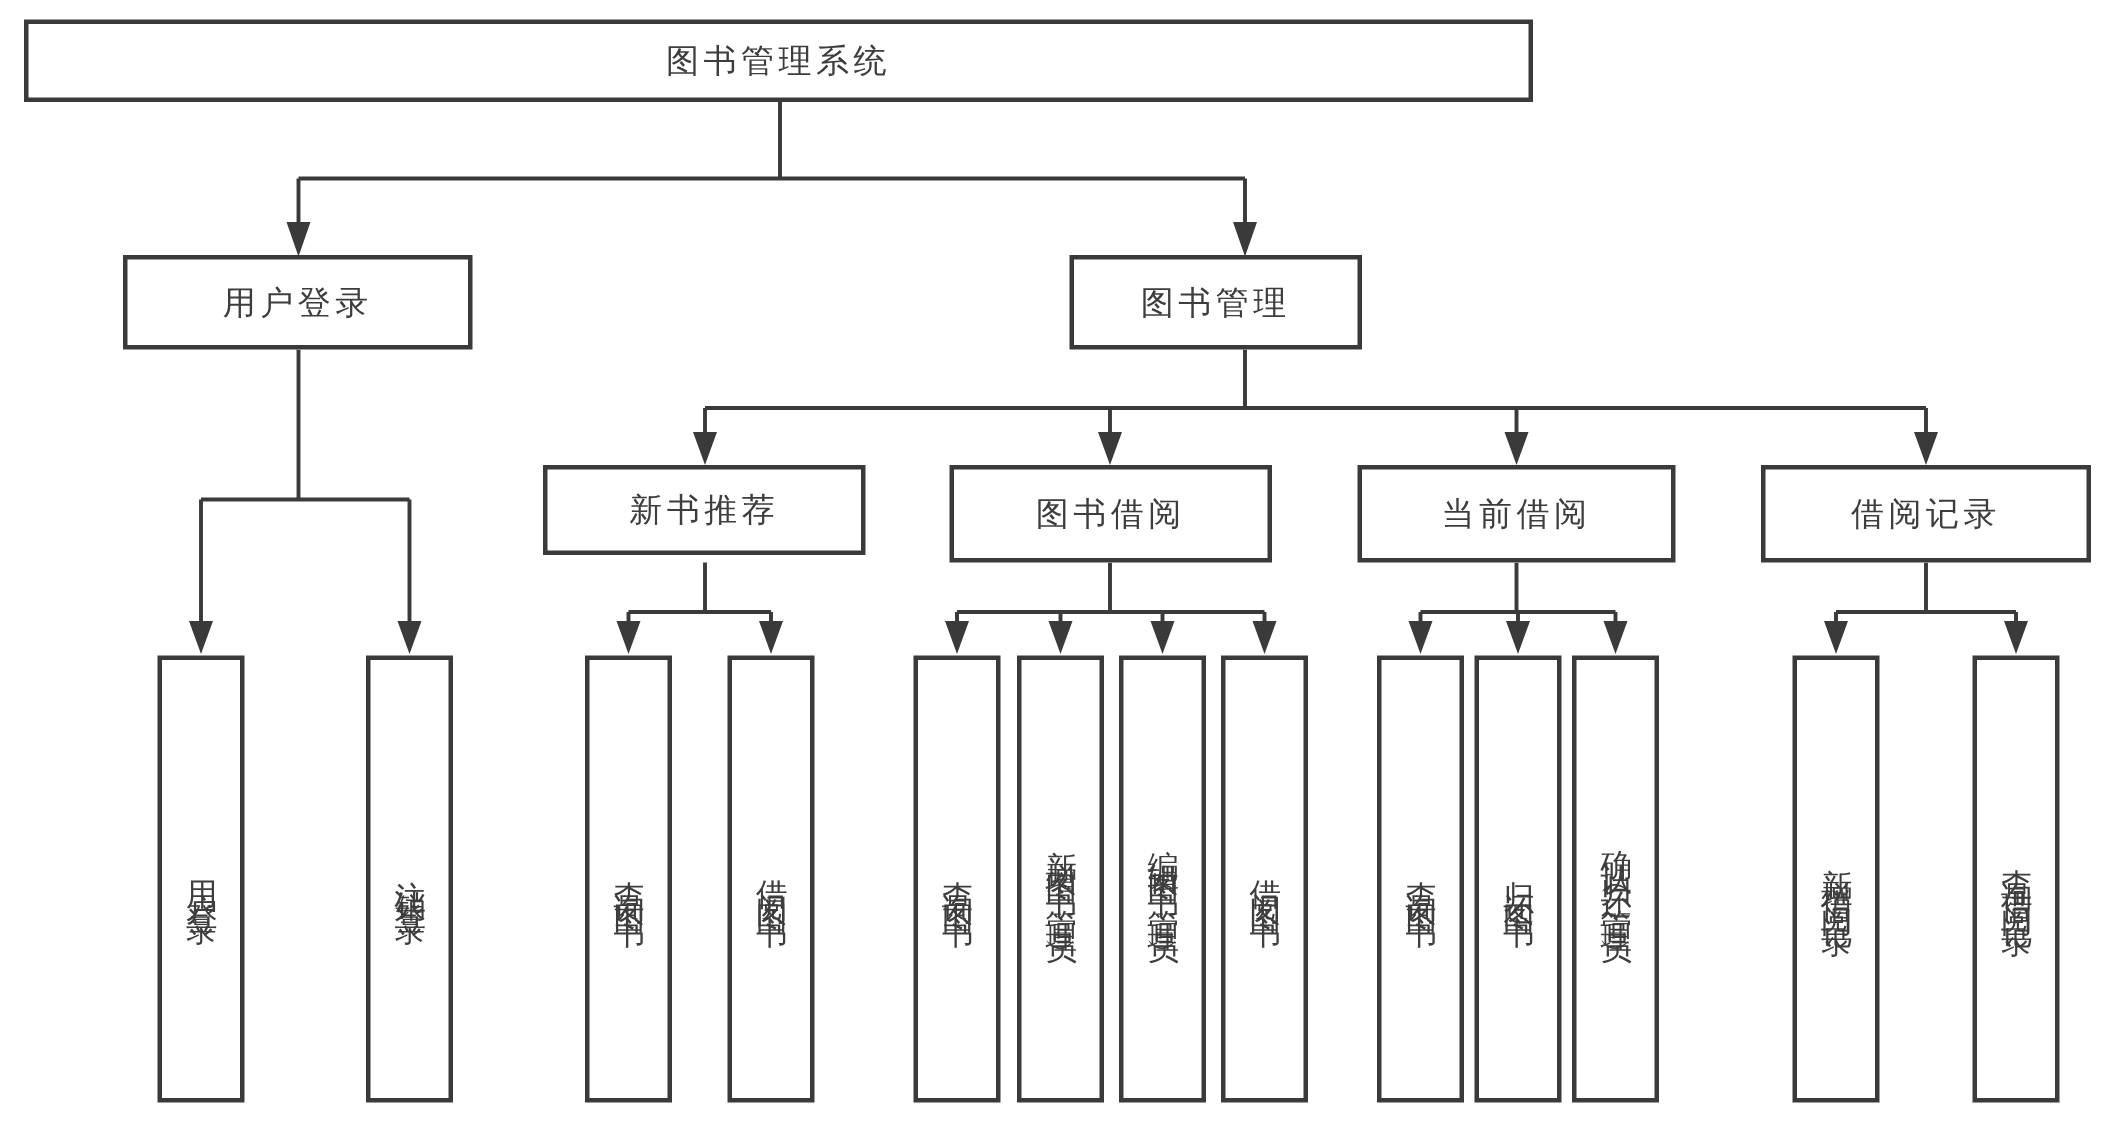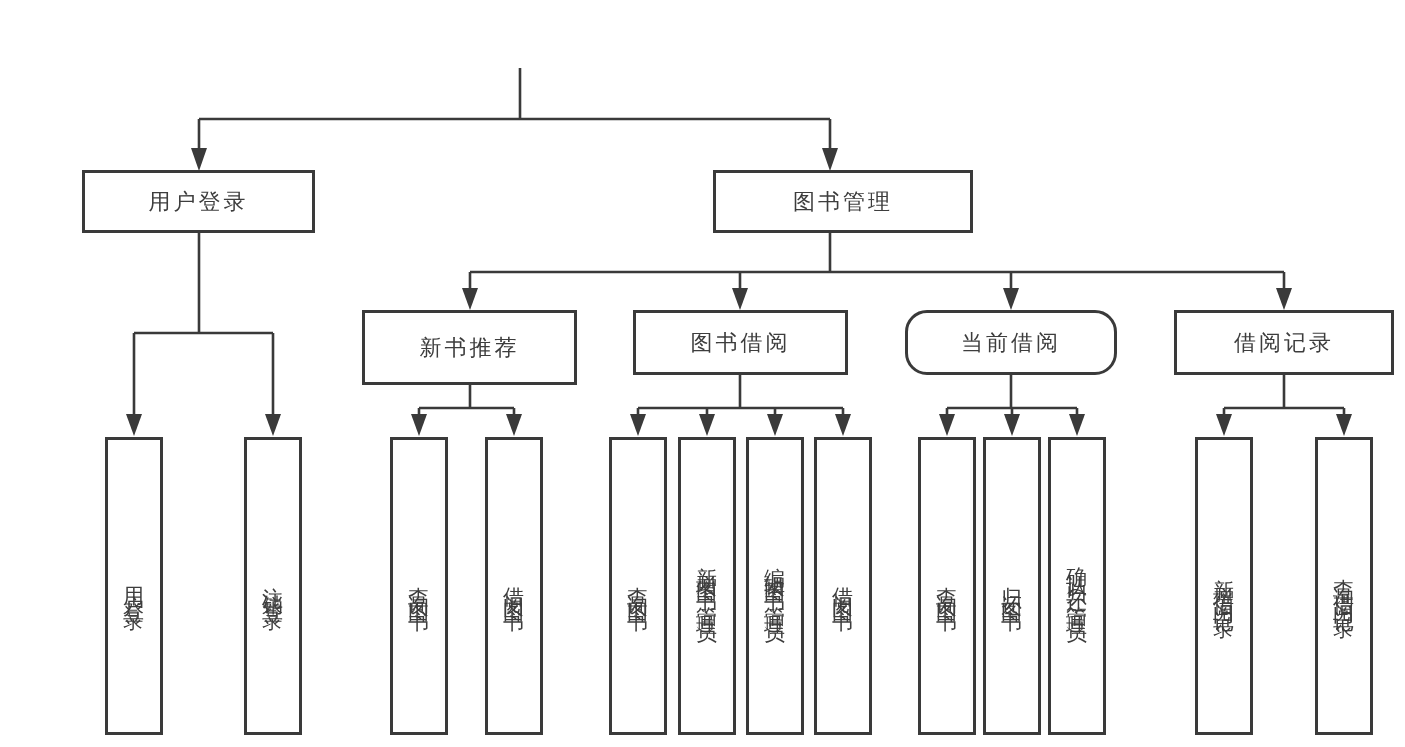--- a/index.html
+++ b/index.html
@@ -59,35 +59,38 @@
     <path d="M1011 375 V408 M947 408 H1077 M947 408 V416 M1012 408 V416 M1077 408 V416"></path>
     <polygon points="939,414 955,414 947,436"></polygon>
     <polygon points="1004,414 1020,414 1012,436"></polygon>
     <polygon points="1069,414 1085,414 1077,436"></polygon>
 
     <path d="M1284 375 V408 M1224 408 H1344 M1224 408 V416 M1344 408 V416"></path>
     <polygon points="1216,414 1232,414 1224,436"></polygon>
     <polygon points="1336,414 1352,414 1344,436"></polygon>
   </svg>
 
+  <div class="box" style="left:16px;top:13px;width:1006px;height:55px;">
+    <span class="hlbl">图书管理系统</span>
+  </div>
 
   <div class="box" style="left:82px;top:170px;width:233px;height:63px;">
     <span class="hlbl">用户登录</span>
   </div>
-  <div class="box" style="left:713px;top:170px;width:260px;height:63px;">
+  <div class="box" style="left:713px;top:170px;width:195px;height:63px;">
     <span class="hlbl">图书管理</span>
   </div>
 
-  <div class="box" style="left:362px;top:310px;width:215px;height:75px;">
+  <div class="box" style="left:362px;top:310px;width:215px;height:60px;">
     <span class="hlbl">新书推荐</span>
   </div>
   <div class="box" style="left:633px;top:310px;width:215px;height:65px;text-align:center;">
     <span class="hlbl">图书借阅</span>
   </div>
-  <div class="box" style="left:905px;top:310px;width:212px;height:65px;border-radius:22px;">
+  <div class="box" style="left:905px;top:310px;width:212px;height:65px;">
     <span class="hlbl">当前借阅</span>
   </div>
   <div class="box" style="left:1174px;top:310px;width:220px;height:65px;">
     <span class="hlbl">借阅记录</span>
   </div>
 
   <div class="box" style="left:105px;top:437px;width:58px;height:298px;">
     <span class="vlbl">用户登录</span>
   </div>
   <div class="box" style="left:244px;top:437px;width:58px;height:298px;">

